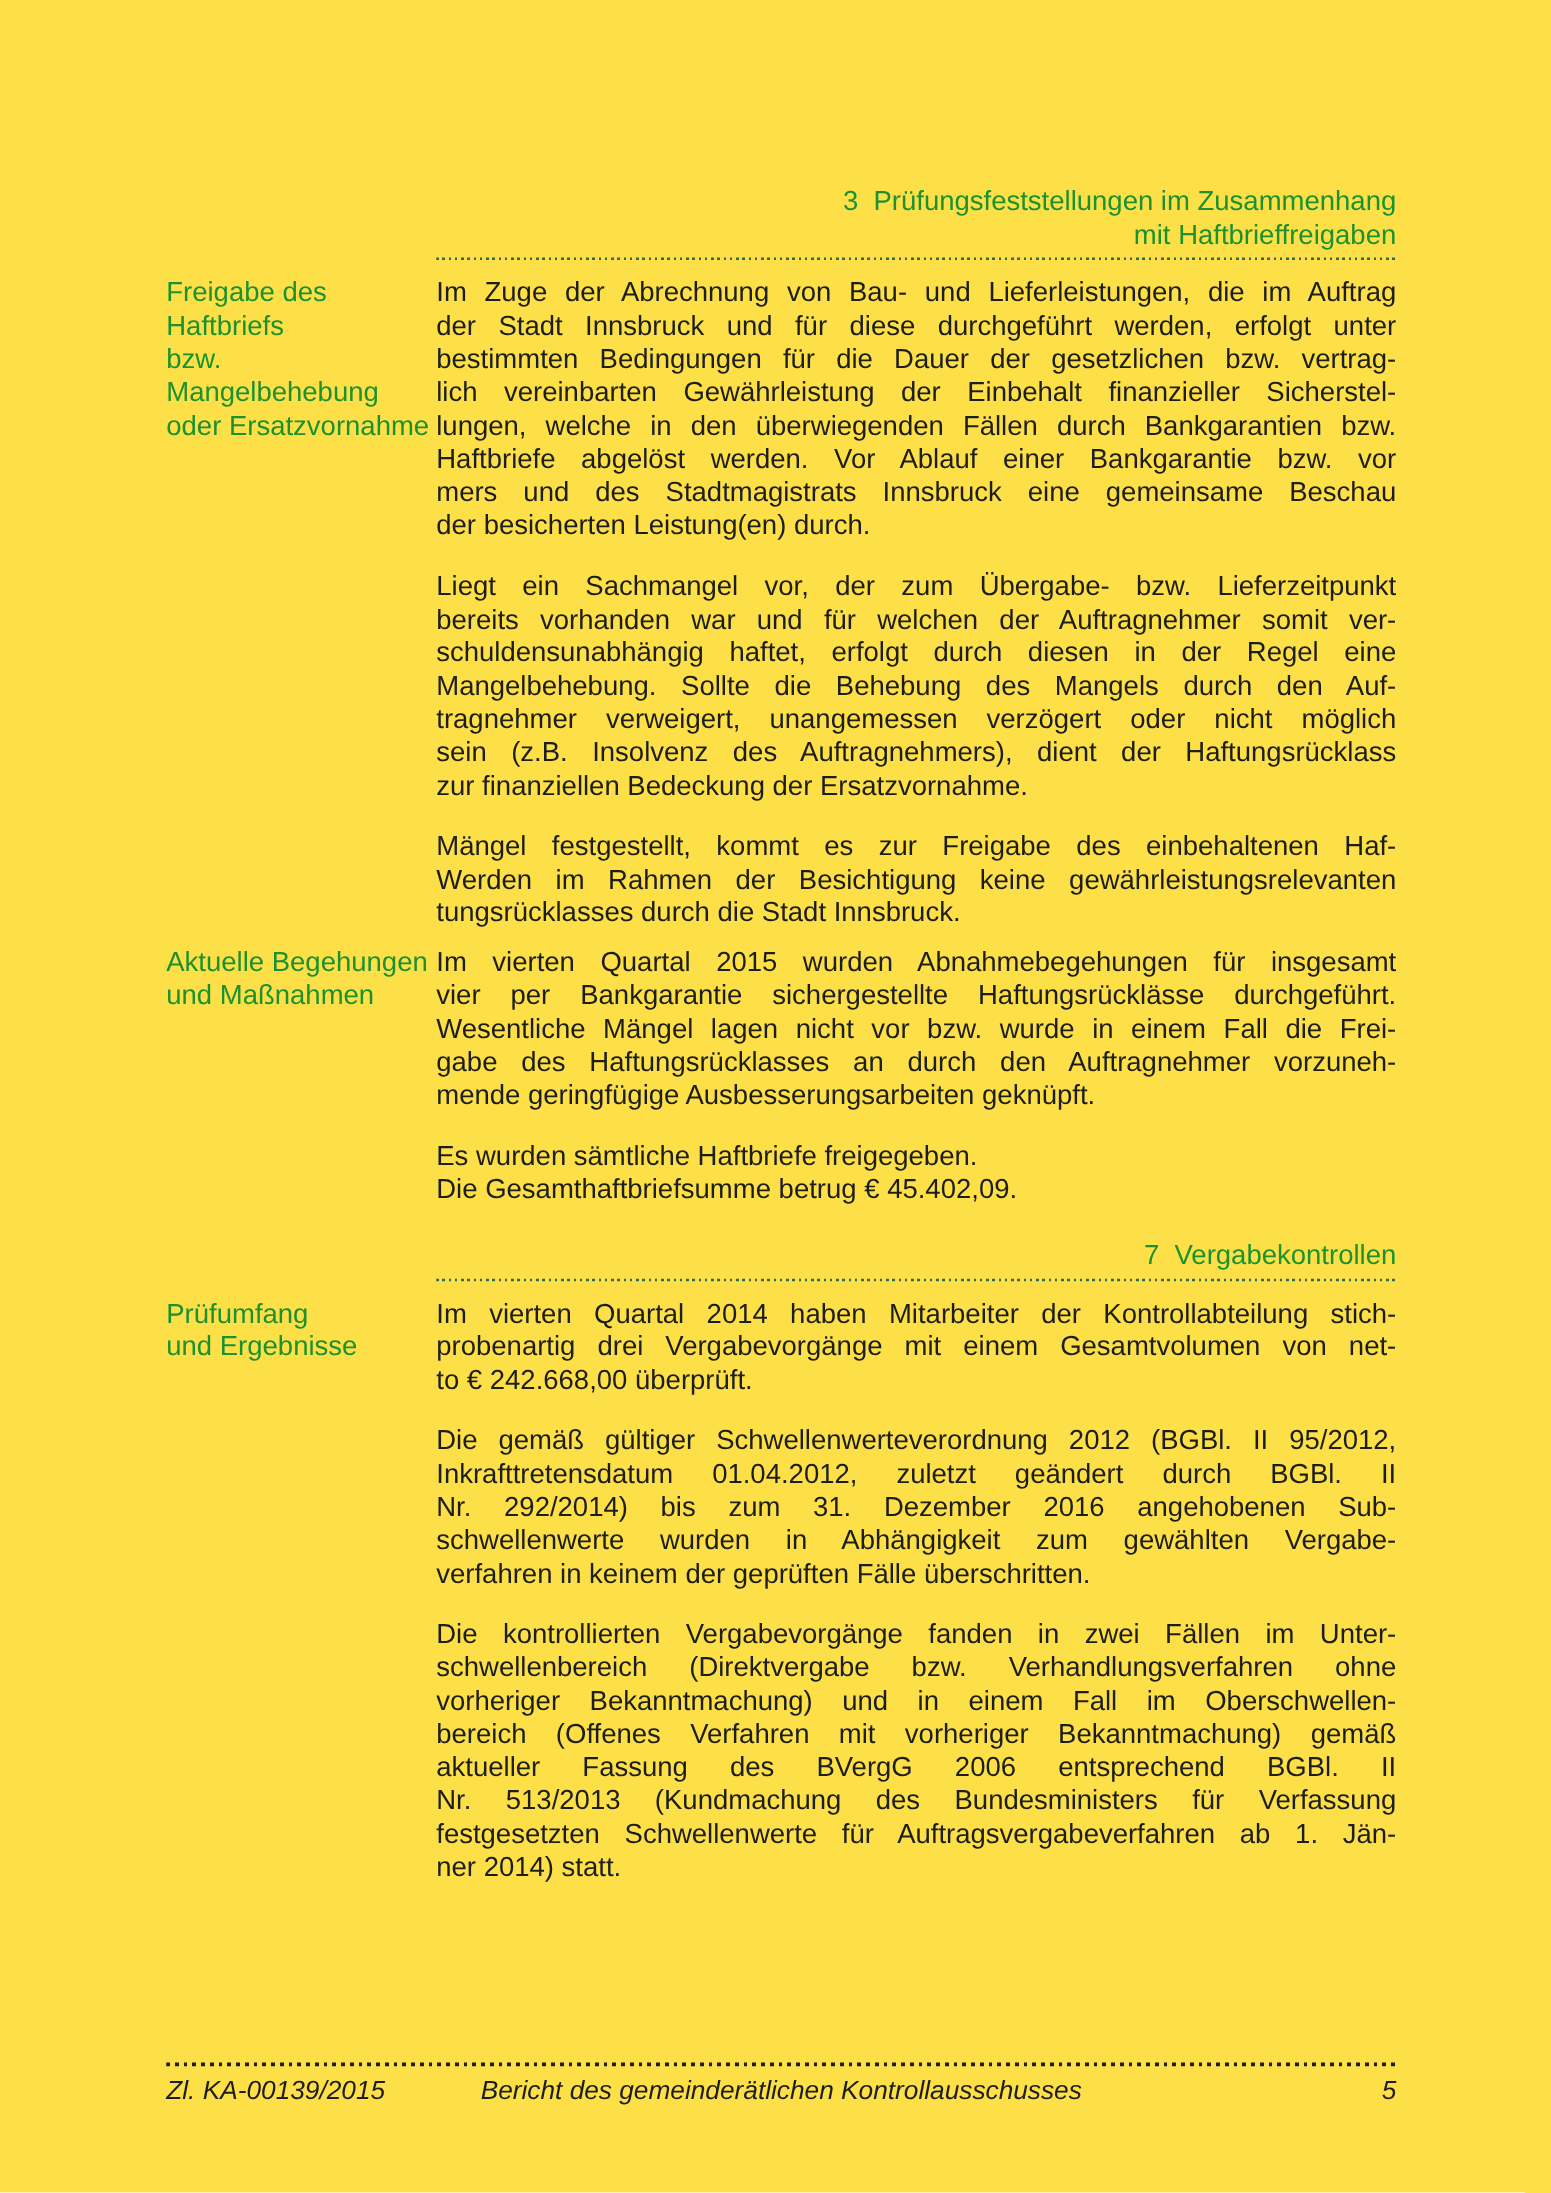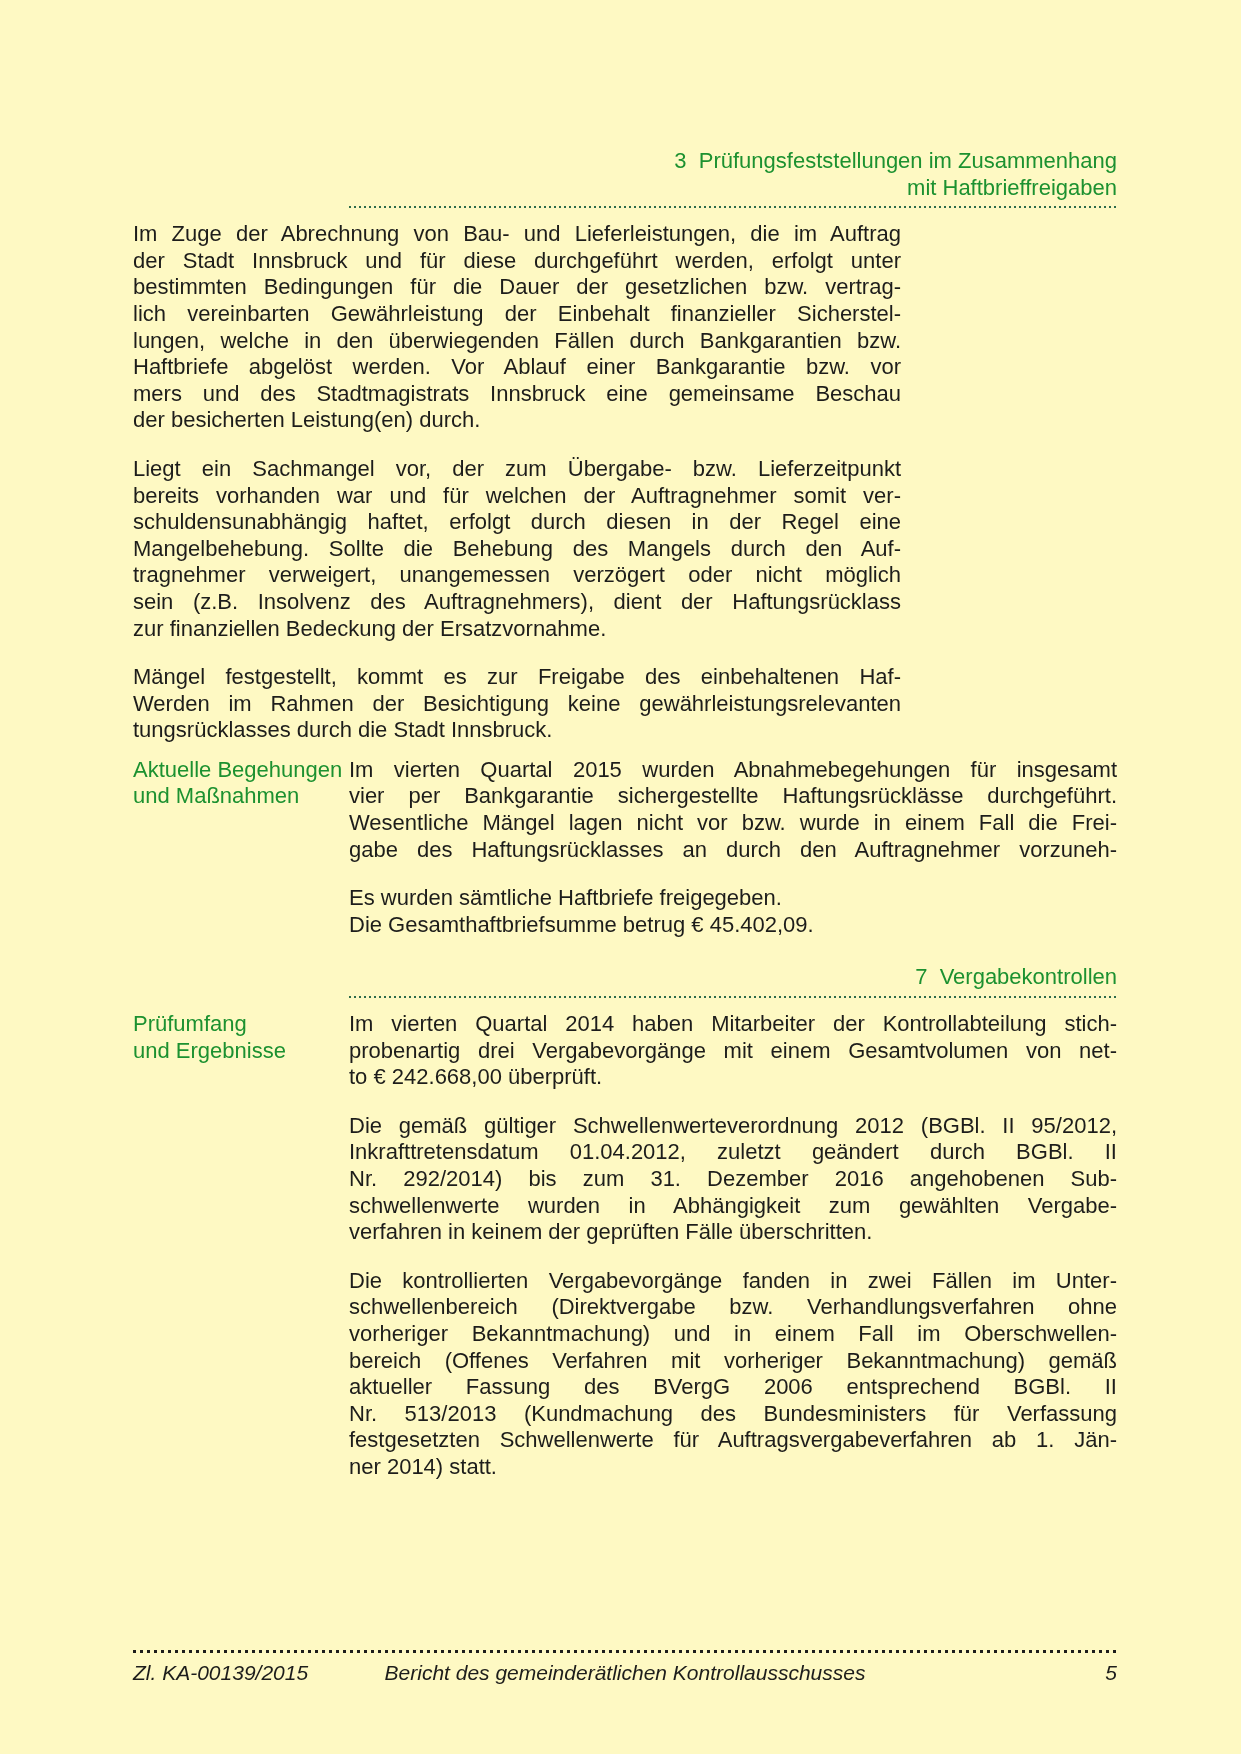--- a/index.html
+++ b/index.html
@@ -4,21 +4,21 @@
 <style>
   html, body {
     margin: 0;
     padding: 0;
     background: #ffffff;
   }
   .page {
     position: relative;
     width: 1241px;
     height: 1754px;
-    background: #fef9c3;
+    background: #fde047;
     font-family: "Liberation Sans", sans-serif;
     font-size: 22px;
     line-height: 26.6px;
     color: var(--body-text, #1d1d1b);
     overflow: hidden;
   }
   .content {
     position: absolute;
     left: 133px;
     top: 0;
@@ -82,20 +82,25 @@
   <div class="content">
 
     <div class="section">
       <div class="heading">
           <div>3  Prüfungsfeststellungen im Zusammenhang</div>
           <div>mit Haftbrieffreigaben</div>
         </div>
       <div class="divider-green"></div>
 
       <div class="row">
+        <div class="sidenote">
+            <div>Freigabe des Haftbriefs</div>
+            <div>bzw. Mangelbehebung</div>
+            <div>oder Ersatzvornahme</div>
+          </div>
         <div class="paras">
           <div class="para">
               <div class="jline">Im Zuge der Abrechnung von Bau- und Lieferleistungen, die im Auftrag</div>
               <div class="jline">der Stadt Innsbruck und für diese durchgeführt werden, erfolgt unter</div>
               <div class="jline">bestimmten Bedingungen für die Dauer der gesetzlichen bzw. vertrag-</div>
               <div class="jline">lich vereinbarten Gewährleistung der Einbehalt finanzieller Sicherstel-</div>
               <div class="jline">lungen, welche in den überwiegenden Fällen durch Bankgarantien bzw.</div>
               <div class="jline">Haftbriefe abgelöst werden. Vor Ablauf einer Bankgarantie bzw. vor</div>
               <div class="jline">mers und des Stadtmagistrats Innsbruck eine gemeinsame Beschau</div>
               <div>der besicherten Leistung(en) durch.</div>
@@ -121,20 +126,21 @@
         <div class="sidenote">
             <div>Aktuelle Begehungen</div>
             <div>und Maßnahmen</div>
           </div>
         <div class="paras">
           <div class="para">
               <div class="jline">Im vierten Quartal 2015 wurden Abnahmebegehungen für insgesamt</div>
               <div class="jline">vier per Bankgarantie sichergestellte Haftungsrücklässe durchgeführt.</div>
               <div class="jline">Wesentliche Mängel lagen nicht vor bzw. wurde in einem Fall die Frei-</div>
               <div class="jline">gabe des Haftungsrücklasses an durch den Auftragnehmer vorzuneh-</div>
+              <div>mende geringfügige Ausbesserungsarbeiten geknüpft.</div>
             </div>
           <div class="para">
               <div>Es wurden sämtliche Haftbriefe freigegeben.</div>
               <div>Die Gesamthaftbriefsumme betrug € 45.402,09.</div>
             </div>
         </div>
       </div>
     </div>
 
     <div class="section section-gap">

